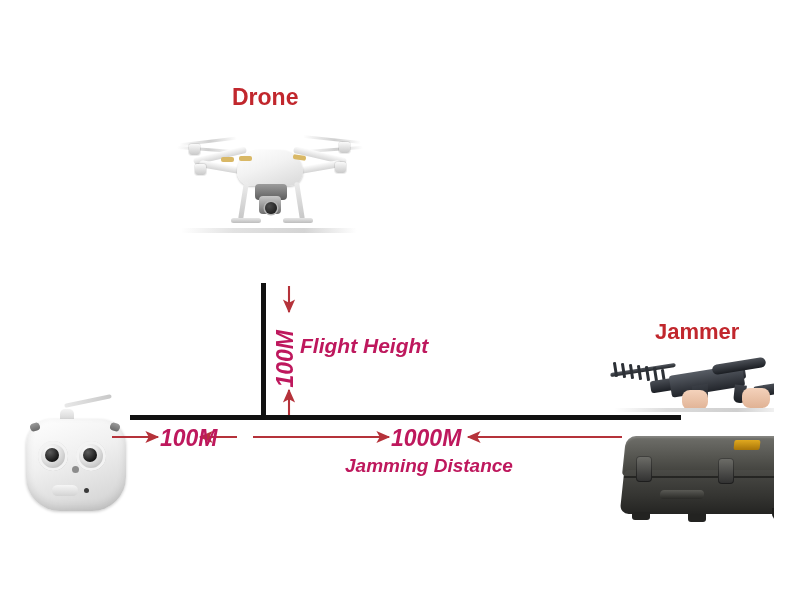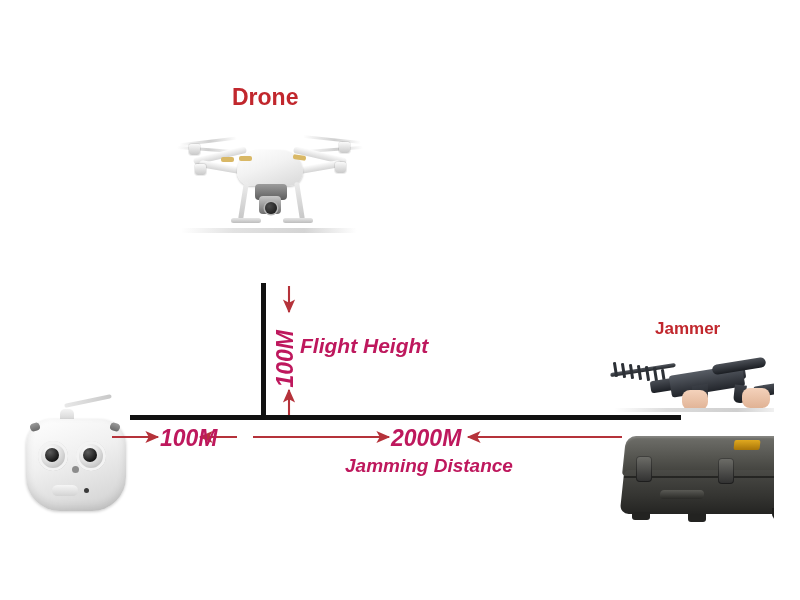--- a/index.html
+++ b/index.html
@@ -29,21 +29,21 @@
   .label-black {
     position: absolute;
     color: #be185d;
     font-weight: bold;
     font-family: "Liberation Sans", sans-serif;
     white-space: nowrap;
     font-style: italic;
   }
   #drone-title { left: 232px; top: 84px; font-size: 23px; }
   #rc-title    { left: 8px;   top: 343px; font-size: 23px; }
-  #jammer-title{ left: 655px; top: 319px; font-size: 17px; }
+  #jammer-title{ left: 655px; top: 319px; font-size: 22px; }
 
   #flight-height-label { left: 300px; top: 334px; font-size: 21px; }
   #comm-dist-label     { left: 133px; top: 455px; font-size: 19px; line-height: 22px; }
   #jam-dist-label      { left: 345px; top: 455px; font-size: 19px; }
 
   #dim-100m-horizontal { left: 160px; top: 425px; font-size: 23px; }
   #dim-1000m           { left: 391px; top: 425px; font-size: 23px; }
   #dim-100m-vertical   {
     left: 272px; top: 330px; font-size: 23px;
     writing-mode: vertical-rl;
@@ -419,21 +419,21 @@
     </g>
 
     <g>
       <line x1="253" y1="437" x2="389" y2="437" stroke="#b5323a" stroke-width="2.1" marker-end="url(#ah)"></line>
       <line x1="622" y1="437" x2="468" y2="437" stroke="#b5323a" stroke-width="2.1" marker-end="url(#ah)"></line>
     </g>
   </svg>
 
   <div class="label-black" id="dim-100m-horizontal">100M</div>
 
-  <div class="label-black" id="dim-1000m">2000M</div>
+  <div class="label-black" id="dim-1000m">1000M</div>
 
   <div class="label-black" id="dim-100m-vertical">100M</div>
 
   <div class="label-black" id="flight-height-label">Flight Height</div>
 
 
   <div class="label-black" id="jam-dist-label">Jamming Distance</div>
 
 </div>
 

